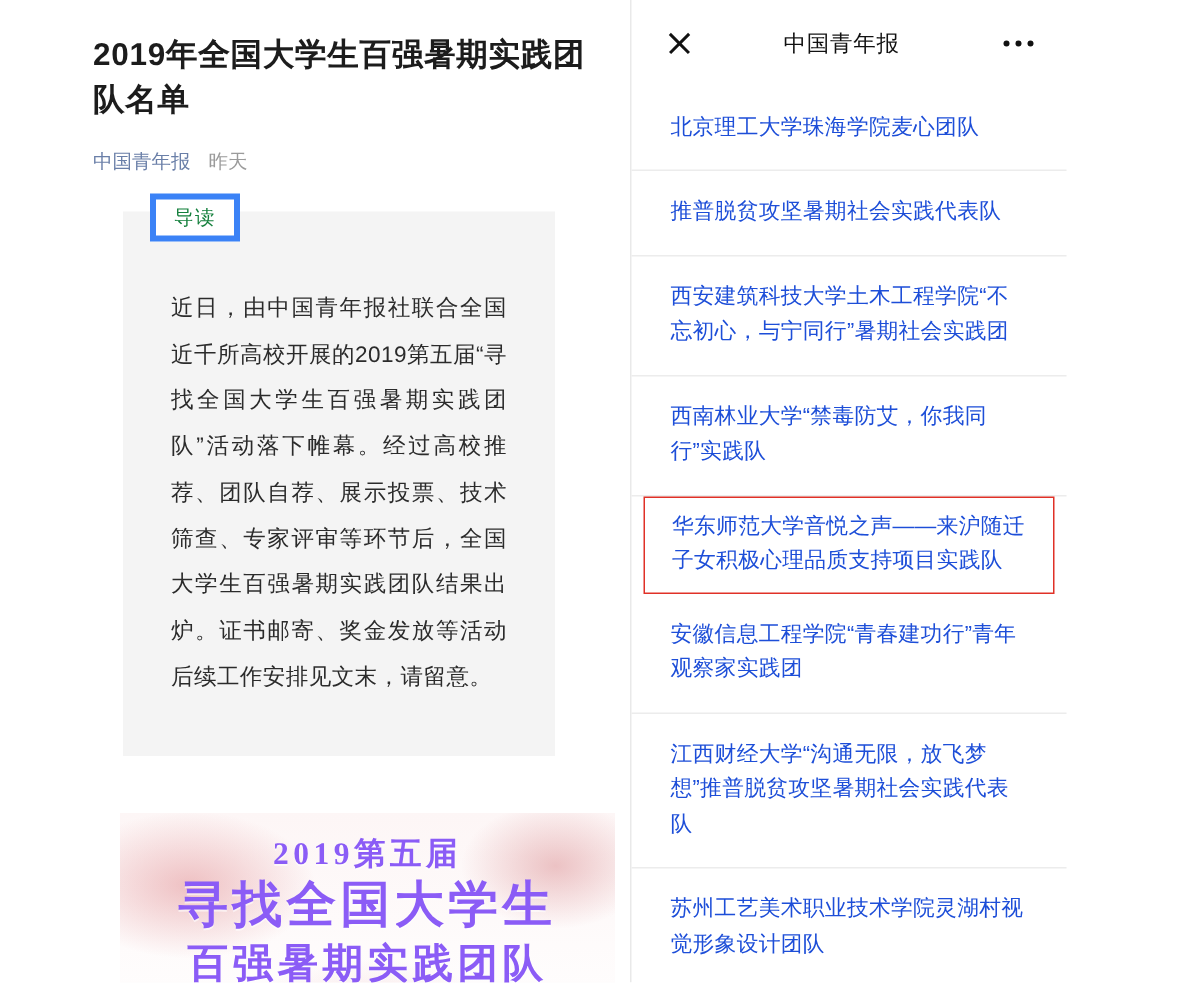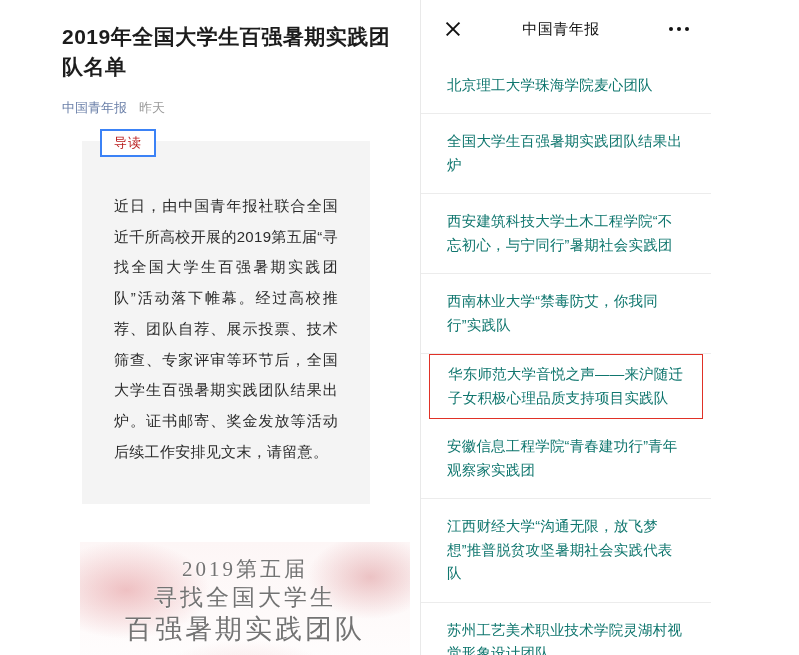--- a/index.html
+++ b/index.html
@@ -61,22 +61,22 @@
     background: #f4f4f4;
     padding: 40px 22px 26px 22px;
     box-sizing: border-box;
     margin-left: 20px;
   }
   .lead-tag {
     position: absolute;
     top: -12px;
     left: 18px;
     background: #ffffff;
-    border: 2px solid #3b82f6;
-    color: #b91c1c;
+    border: 4px solid #3b82f6;
+    color: #15803d;
     font-size: 13px;
     padding: 3px 12px;
     letter-spacing: 1px;
   }
   .lead-text {
     font-size: 15px;
     line-height: 2.05;
     color: #2b2b2b;
     text-align: justify;
     letter-spacing: 0.3px;
@@ -117,28 +117,28 @@
   }
   .poster-lines {
     position: absolute;
     left: 0;
     right: 0;
     top: 14px;
     text-align: center;
   }
   .poster-line {
     font-family: "Liberation Serif", serif;
-    font-weight: normal;
-    color: #737373;
+    font-weight: bold;
+    color: #8b5cf6;
     letter-spacing: 3px;
     line-height: 1.28;
     text-shadow: 0 1px 0 rgba(255,255,255,0.6);
   }
   .poster-line.l1 { font-size: 21px; }
-  .poster-line.l2 { font-size: 23px; }
+  .poster-line.l2 { font-size: 33px; }
   .poster-line.l3 { font-size: 27px; }
 
   
   .right-pane {
     position: relative;
     width: 379px;
     height: 655px;
     background: #ffffff;
     border-left: 1px solid #e9e9e9;
     box-sizing: border-box;
@@ -195,21 +195,21 @@
   }
 
   .list {
     padding: 0 0 0 0;
   }
   .list-item {
     position: relative;
     padding: 16px 26px 16px 26px;
     font-size: 14.5px;
     line-height: 1.62;
-    color: #0f766e;
+    color: #1d4ed8;
     border-bottom: 1px solid #ececec;
     letter-spacing: 0.2px;
     box-sizing: border-box;
   }
   .list-item.highlight {
     border: 1.5px solid #e03127;
     border-bottom: 1.5px solid #e03127;
     margin: 0 8px;
     padding: 8px 18px;
   }
@@ -255,21 +255,21 @@
       <div class="mini-title">中国青年报</div>
       <div class="more-icon">
         <span></span>
         <span></span>
         <span></span>
       </div>
     </div>
 
     <div class="list">
       <div class="list-item">北京理工大学珠海学院麦心团队</div>
-      <div class="list-item">全国大学生百强暑期实践团队结果出炉</div>
+      <div class="list-item">推普脱贫攻坚暑期社会实践代表队</div>
       <div class="list-item">西安建筑科技大学土木工程学院“不忘初心，与宁同行”暑期社会实践团</div>
       <div class="list-item">西南林业大学“禁毒防艾，你我同行”实践队</div>
       <div class="list-item highlight">华东师范大学音悦之声——来沪随迁子女积极心理品质支持项目实践队</div>
       <div class="list-item">安徽信息工程学院“青春建功行”青年观察家实践团</div>
       <div class="list-item">江西财经大学“沟通无限，放飞梦想”推普脱贫攻坚暑期社会实践代表队</div>
       <div class="list-item">苏州工艺美术职业技术学院灵湖村视觉形象设计团队</div>
     </div>
 
   </div>
 

